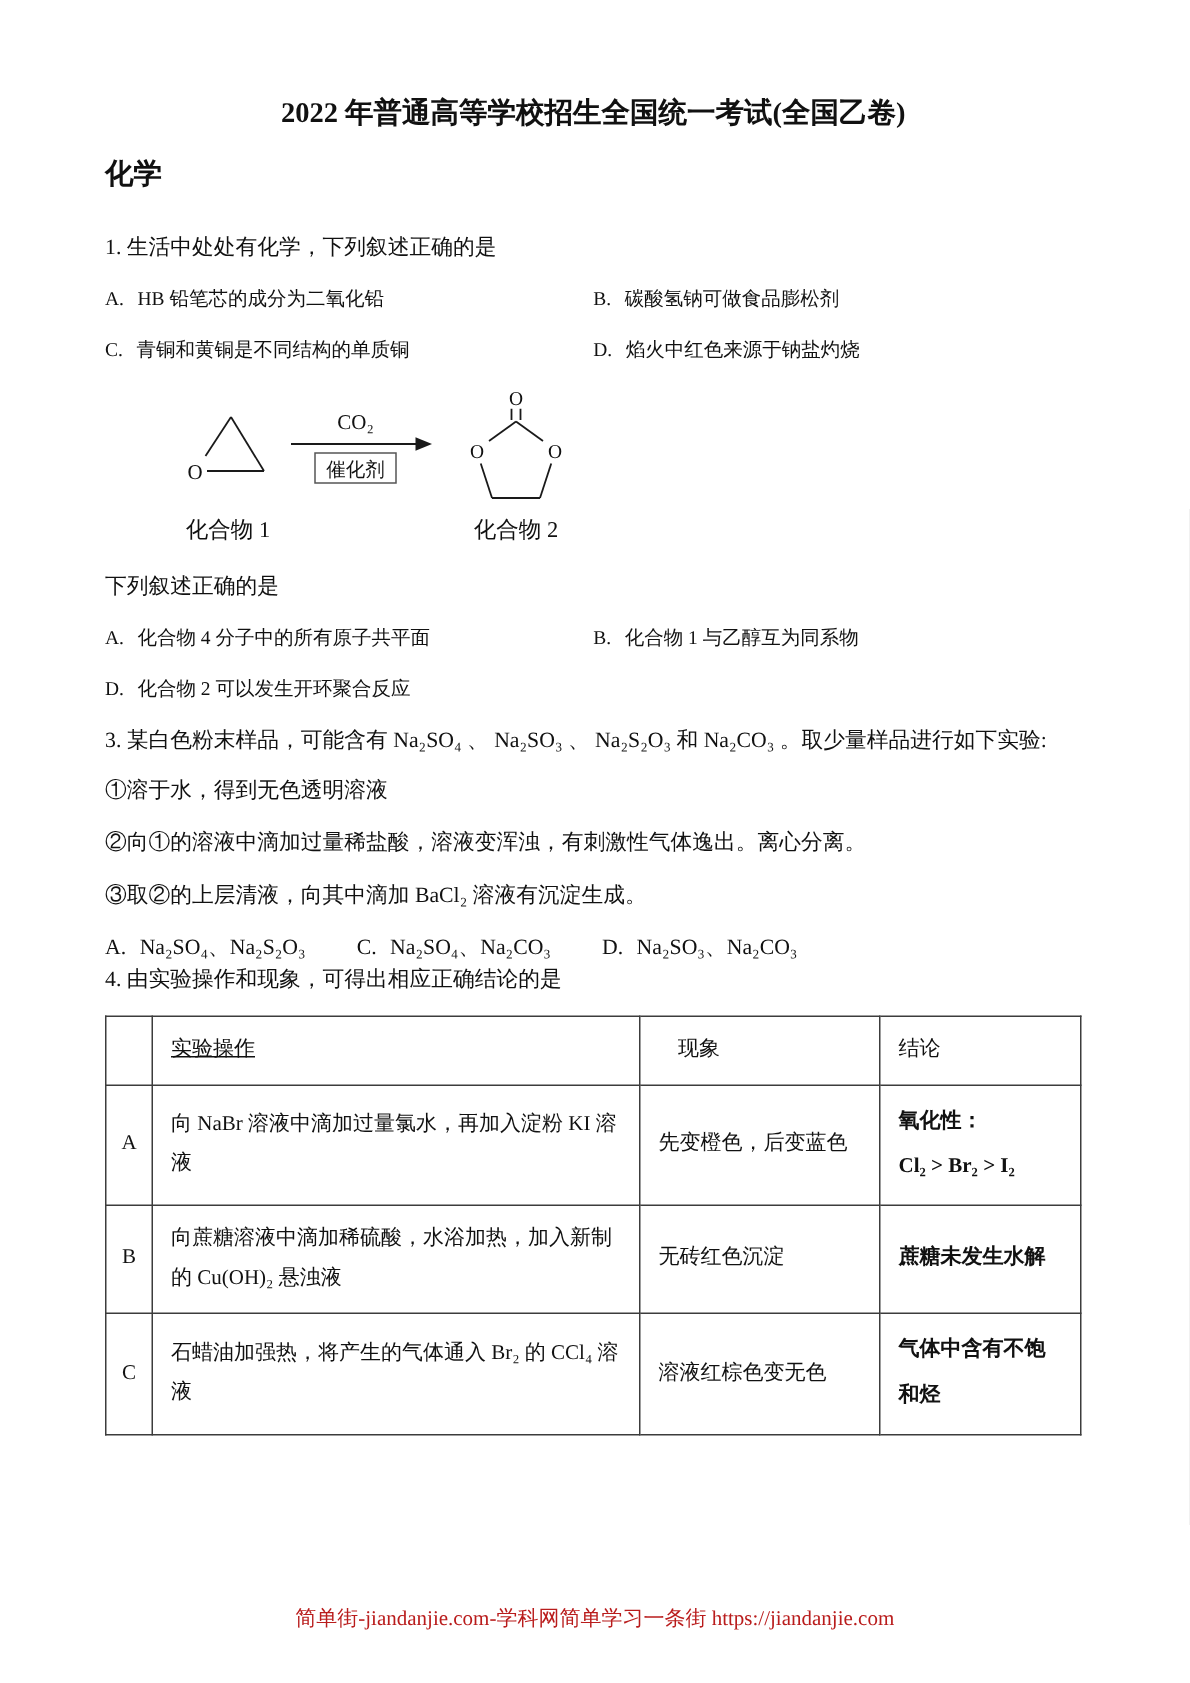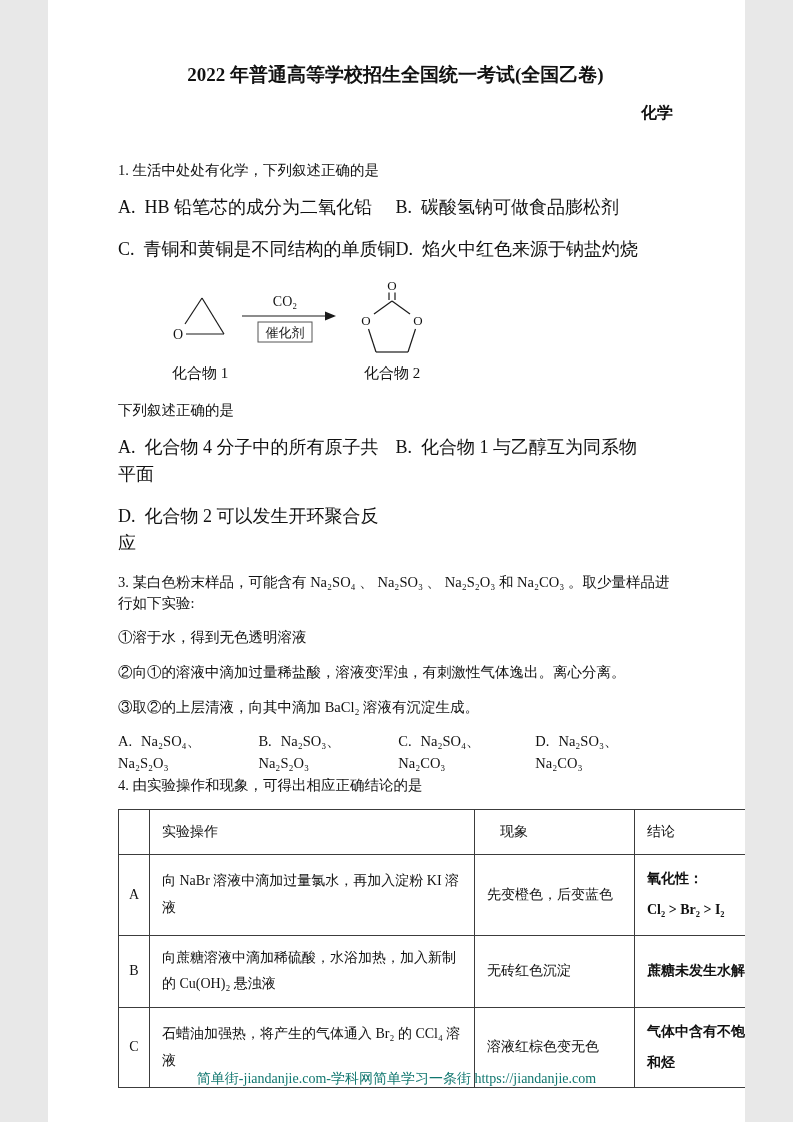--- a/index.html
+++ b/index.html
@@ -1,49 +1,49 @@
 <!DOCTYPE html>
 <html><head>
 <meta charset="utf-8">
 <style>
   * { margin: 0; padding: 0; box-sizing: border-box; }
   html, body { background: #e8e8e8; }
   body { font-family: "Liberation Serif", "DejaVu Serif", serif; color: #111; }
   .page {
-    width: 697px; height: 1122px; margin: 0 auto; background: #ffffff;
+    width: 793px; height: 1122px; margin: 0 auto; background: #ffffff;
     position: relative; overflow: hidden;
   }
   .content { padding: 62px 72px 0 70px; }
   .title { font-size: 19px; font-weight: bold; text-align: center; margin-bottom: 15px; }
-  .subject { font-size: 16px; font-weight: bold; text-align: right; margin-bottom: 36px; }
+  .subject { font-size: 19px; font-weight: bold; text-align: left; margin-bottom: 26px; }
   .stem { font-size: 14.5px; line-height: 1.5; margin-bottom: 12px; }
   .lead { font-size: 14.5px; line-height: 1.5; margin-bottom: 12px; }
   .step { font-size: 14.5px; line-height: 1.5; margin-bottom: 13px; }
   .opt-grid {
     display: grid; grid-template-columns: 1fr 1fr;
-    font-size: 18px; row-gap: 15px; margin-bottom: 15px; line-height: 1.5;
+    font-size: 13px; row-gap: 15px; margin-bottom: 15px; line-height: 1.5;
   }
   .opt-label { margin-right: 9px; }
   .opt-inline { display: flex; font-size: 14.5px; margin-bottom: 0; line-height: 1.5; }
   .opt-inline .opt { margin-right: 34px; }
   .diagram-wrap { margin: 2px 0 8px 6px; }
   svg text { font-family: inherit; fill: #111; }
   .q4-table { border-collapse: collapse; width: 100%; font-size: 14px; table-layout: fixed; }
   .q4-table th, .q4-table td {
     border: 1px solid #3c3c3c; padding: 9px 12px; text-align: left;
     font-weight: normal; vertical-align: middle; line-height: 1.9;
   }
   .q4-table .col-label { width: 31px; text-align: center; padding-left: 4px; padding-right: 4px; }
-  .q4-table .col-op { width: 325px; }
+  .q4-table .col-op { width: 325px; text-decoration: underline; }
   .q4-table .col-ph { width: 160px; padding-left: 25px; }
   .q4-table .col-con { width: 134px; }
   .q4-table .cell-conclusion { white-space: pre-line; line-height: 2.2; font-weight: bold; }
   .footer {
     position: absolute; bottom: 34px; left: 0; width: 100%;
-    text-align: center; color: #0f766e; font-size: 14px;
+    text-align: center; color: #b91c1c; font-size: 14px;
   }
 </style>
 </head>
 <body>
 
 <div class="page">
   <div class="content">
 
     <h1 class="title">2022 年普通高等学校招生全国统一考试(全国乙卷)</h1>
     <h2 class="subject">化学</h2>
@@ -99,21 +99,20 @@
       <div class="opt"><span class="opt-label">B.</span><span>化合物 1 与乙醇互为同系物</span></div>
       <div class="opt"><span class="opt-label">D.</span><span>化合物 2 可以发生开环聚合反应</span></div>
     </div>
 
     <p class="stem">3. 某白色粉末样品，可能含有 Na₂SO₄ 、 Na₂SO₃ 、 Na₂S₂O₃ 和 Na₂CO₃ 。取少量样品进行如下实验:</p>
     <p class="step">①溶于水，得到无色透明溶液</p>
     <p class="step">②向①的溶液中滴加过量稀盐酸，溶液变浑浊，有刺激性气体逸出。离心分离。</p>
     <p class="step">③取②的上层清液，向其中滴加 BaCl₂ 溶液有沉淀生成。</p>
     <div class="opt-inline">
       <div class="opt"><span class="opt-label">A.</span><span>Na₂SO₄、Na₂S₂O₃</span></div>
-      <div class="opt"><span class="opt-label">B.</span><span>Na₂SO₃、Na₂S₂O₃</span></div>
       <div class="opt"><span class="opt-label">C.</span><span>Na₂SO₄、Na₂CO₃</span></div>
       <div class="opt"><span class="opt-label">D.</span><span>Na₂SO₃、Na₂CO₃</span></div>
     </div>
 
     <p class="stem">4. 由实验操作和现象，可得出相应正确结论的是</p>
     <table class="q4-table">
       <tbody>
           <tr>
         <th class="col-label"></th>
         <th class="col-op">实验操作</th>

